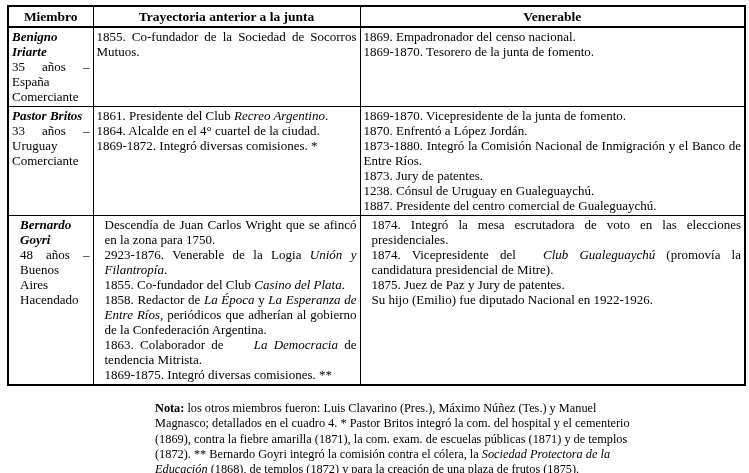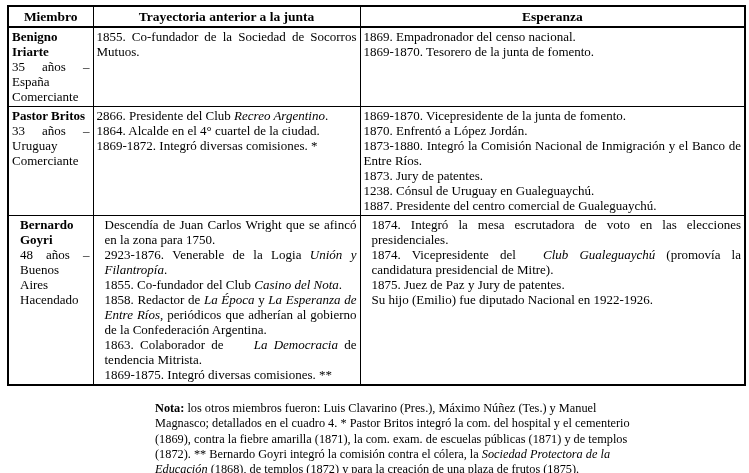--- a/index.html
+++ b/index.html
@@ -33,21 +33,21 @@
     height: 17px;
     vertical-align: middle;
     padding: 1px 2px;
     border-bottom: 2px solid #000;
   }
   col.c-member { width: 85px; }
   col.c-before { width: 267px; }
   col.c-after  { width: 385px; }
 
   td p { margin: 0; text-align: justify; }
-  td .name { font-weight: bold; }
+  td .name { font-weight: bold; font-style: italic; }
   tr.row-1 td { height: 73px; }
   tr.row-2 td { height: 104px; margin-top: 20px; }
   tr.row-3 td { height: 162px; padding-left: 11px; }
 
   .note {
     position: absolute;
     left: 155px; top: 401px;
     width: 478px;
     font-size: 12.3px;
     line-height: 15.3px;
@@ -62,21 +62,21 @@
   <table class="main">
     <colgroup>
       <col class="c-member">
       <col class="c-before">
       <col class="c-after">
     </colgroup>
     <thead>
       <tr>
         <th>Miembro</th>
         <th>Trayectoria anterior a la junta</th>
-        <th>Esperanza</th>
+        <th>Venerable</th>
       </tr>
     </thead>
     <tbody>
       <tr class="row-1">
         <td>
           <p class="name">Benigno Iriarte</p>
           <p>35 años – España Comerciante</p>
         </td>
         <td>
             <p>1855. Co-fundador de la Sociedad de Socorros Mutuos.</p>
@@ -85,42 +85,42 @@
             <p>1869. Empadronador del censo nacional.</p>
             <p>1869-1870. Tesorero de la junta de fomento.</p>
           </td>
       </tr>
       <tr class="row-2">
         <td>
           <p class="name">Pastor Britos</p>
           <p>33 años – Uruguay Comerciante</p>
         </td>
         <td>
-            <p><span>2866. Presidente del Club </span><span style="font-style: italic;">Recreo Argentino</span><span>.</span></p>
+            <p><span>1861. Presidente del Club </span><span style="font-style: italic;">Recreo Argentino</span><span>.</span></p>
             <p>1864. Alcalde en el 4° cuartel de la ciudad.</p>
             <p>1869-1872. Integró diversas comisiones. *</p>
           </td>
         <td>
             <p>1869-1870. Vicepresidente de la junta de fomento.</p>
             <p>1870. Enfrentó a López Jordán.</p>
             <p>1873-1880. Integró la Comisión Nacional de Inmigración y el Banco de Entre Ríos.</p>
             <p>1873. Jury de patentes.</p>
             <p>1238. Cónsul de Uruguay en Gualeguaychú.</p>
             <p>1887. Presidente del centro comercial de Gualeguaychú.</p>
           </td>
       </tr>
       <tr class="row-3">
         <td>
           <p class="name">Bernardo Goyri</p>
           <p>48 años – Buenos Aires Hacendado</p>
         </td>
         <td>
             <p>Descendía de Juan Carlos Wright que se afincó en la zona para 1750.</p>
             <p><span>2923-1876. Venerable de la Logia </span><span style="font-style: italic;">Unión y Filantropía</span><span>.</span></p>
-            <p><span>1855. Co-fundador del Club </span><span style="font-style: italic;">Casino del Nota</span><span>.</span></p>
+            <p><span>1855. Co-fundador del Club </span><span style="font-style: italic;">Casino del Plata</span><span>.</span></p>
             <p><span>1858. Redactor de </span><span style="font-style: italic;">La Época</span><span> y </span><span style="font-style: italic;">La Esperanza de Entre Ríos</span><span>, periódicos que adherían al gobierno de la Confederación Argentina.</span></p>
             <p><span>1863. Colaborador de </span><span style="font-style: italic; margin-left: 24px;">La Democracia</span><span> de tendencia Mitrista.</span></p>
             <p>1869-1875. Integró diversas comisiones. **</p>
           </td>
         <td>
             <p>1874. Integró la mesa escrutadora de voto en las elecciones presidenciales.</p>
             <p><span>1874. Vicepresidente del </span><span style="font-style: italic; margin-left: 16px;">Club Gualeguaychú</span><span> (promovía la candidatura presidencial de Mitre).</span></p>
             <p>1875. Juez de Paz y Jury de patentes.</p>
             <p>Su hijo (Emilio) fue diputado Nacional en 1922-1926.</p>
           </td>

